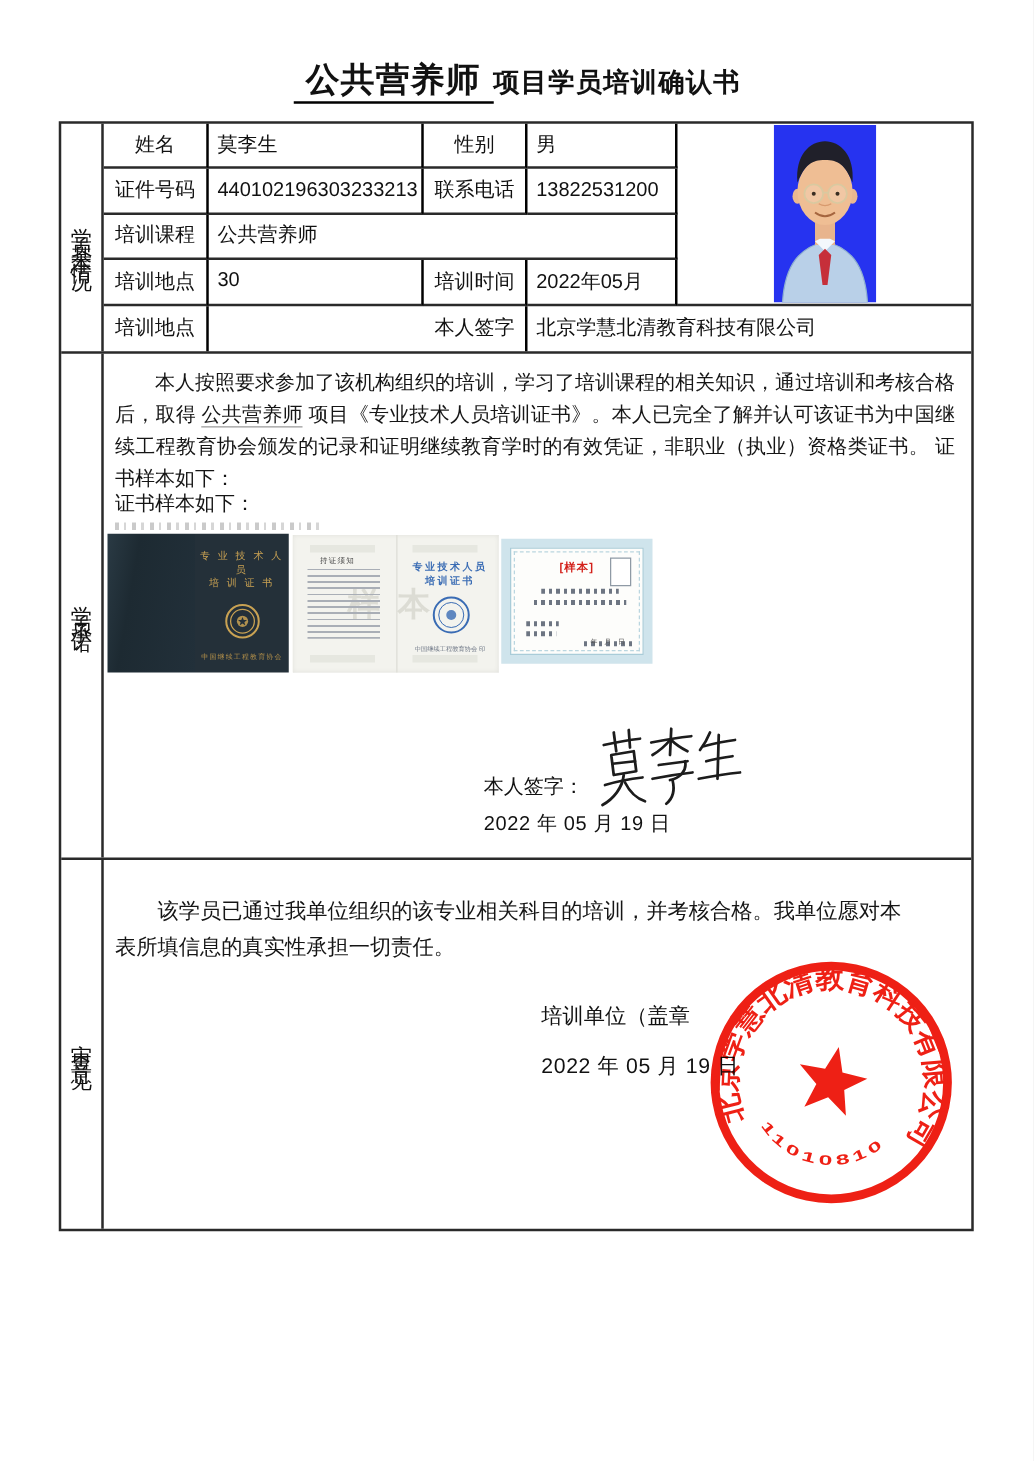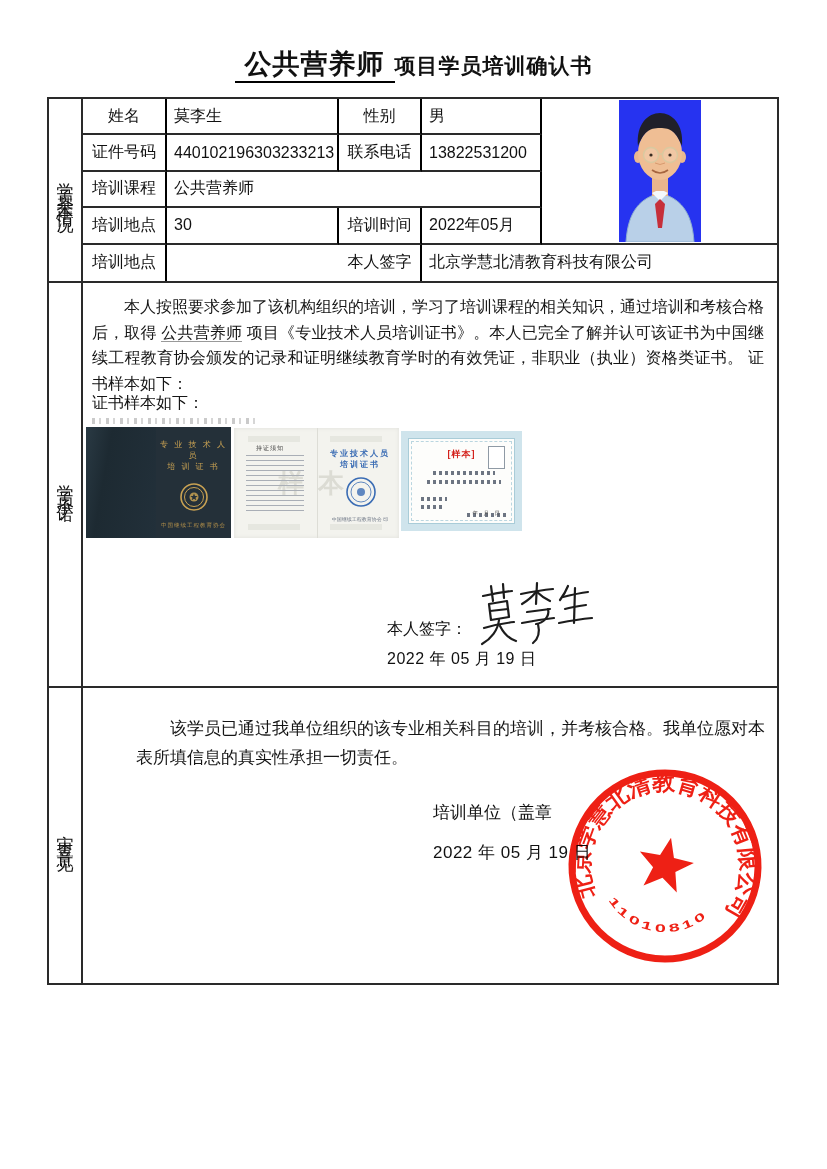--- a/index.html
+++ b/index.html
@@ -82,21 +82,21 @@
   .cert4 .sample{position:absolute;left:0;right:0;top:9px;text-align:center;color:#d3201a;font-size:9px;font-weight:700;letter-spacing:1px;}
   .cert4 .pbox{position:absolute;right:9px;top:7px;width:15px;height:21px;border:1px solid #8f9aa5;background:#fff;}
   .cert4 .tl{position:absolute;background:repeating-linear-gradient(90deg,#6d7582 0 3px,transparent 3px 6px);height:3.5px;filter:blur(.2px);}
   .cert4 .dt{position:absolute;right:12px;bottom:6px;font-size:5.5px;color:#555;letter-spacing:2px;}
   .sig-label{position:absolute;left:304px;top:336px;font-size:16px;text-align:right;}
   .sig-svg{position:absolute;left:392px;top:296px;}
   .sig-date{position:absolute;left:304px;top:366px;font-size:16px;letter-spacing:.5px;}
   
   .rev-para{
     position:absolute;left:9px;top:26px;width:640px;font-size:17px;line-height:29px;
-    text-indent:2em;color:#151515;margin-left:44px;
+    text-indent:2em;color:#151515;
   }
   .stamp-label{position:absolute;left:350px;top:113px;font-size:17px;}
   .stamp-date{position:absolute;left:350px;top:153px;font-size:17px;letter-spacing:.5px;}
   .seal{position:absolute;left:482px;top:78px;width:200px;height:200px;transform:rotate(12deg);mix-blend-mode:multiply;opacity:.95;}
 </style>
 </head>
 <body>
 
 <div class="page">
 

